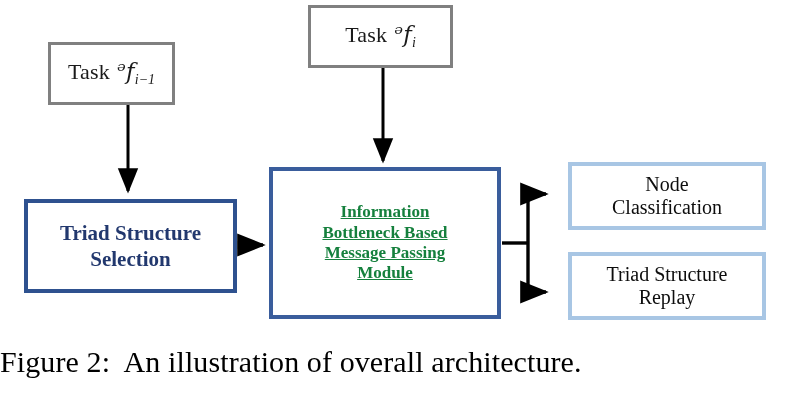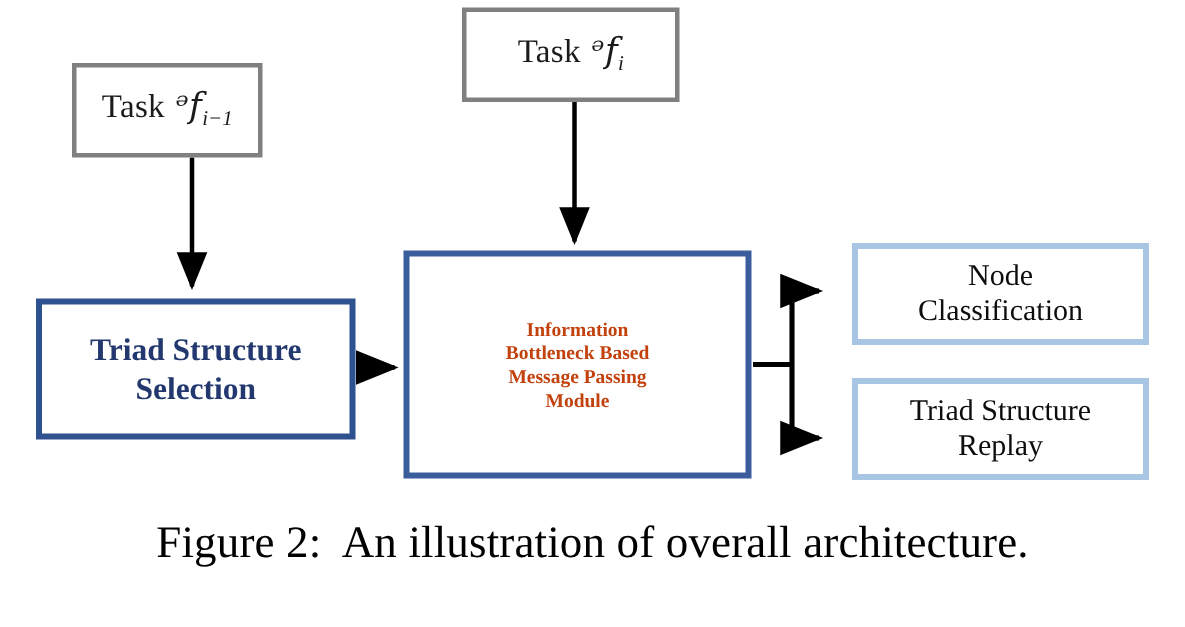--- a/index.html
+++ b/index.html
@@ -66,24 +66,25 @@
     border: 4px solid #2e518f;
     color: #22386e;
     font-weight: bold;
     font-size: 21px;
     line-height: 1.25;
   }
 
   
   .module-box {
     border: 4px solid #3a5d9c;
-    color: #c2410c;
+    color: #15803d;
     font-weight: bold;
-    font-size: 13px;
+    font-size: 17px;
     line-height: 1.2;
+    text-decoration: underline;
   }
 
   
   .output-box {
     border: 4px solid #a8c6e4;
     color: #0d0d0d;
     font-size: 20px;
     line-height: 1.15;
     margin-left: 16px;
   }
@@ -93,21 +94,20 @@
     padding: 0 6px;
     white-space: pre-line;
   }
 
   
   .caption {
     position: absolute;
     left: 0;
     top: 345px;
     width: 790px;
-    text-align: center;
     font-size: 30px;
     color: #000000;
     letter-spacing: 0.1px;
     white-space: pre;
   }
 </style>
 </head>
 <body>
 
 <div id="figure-root">

